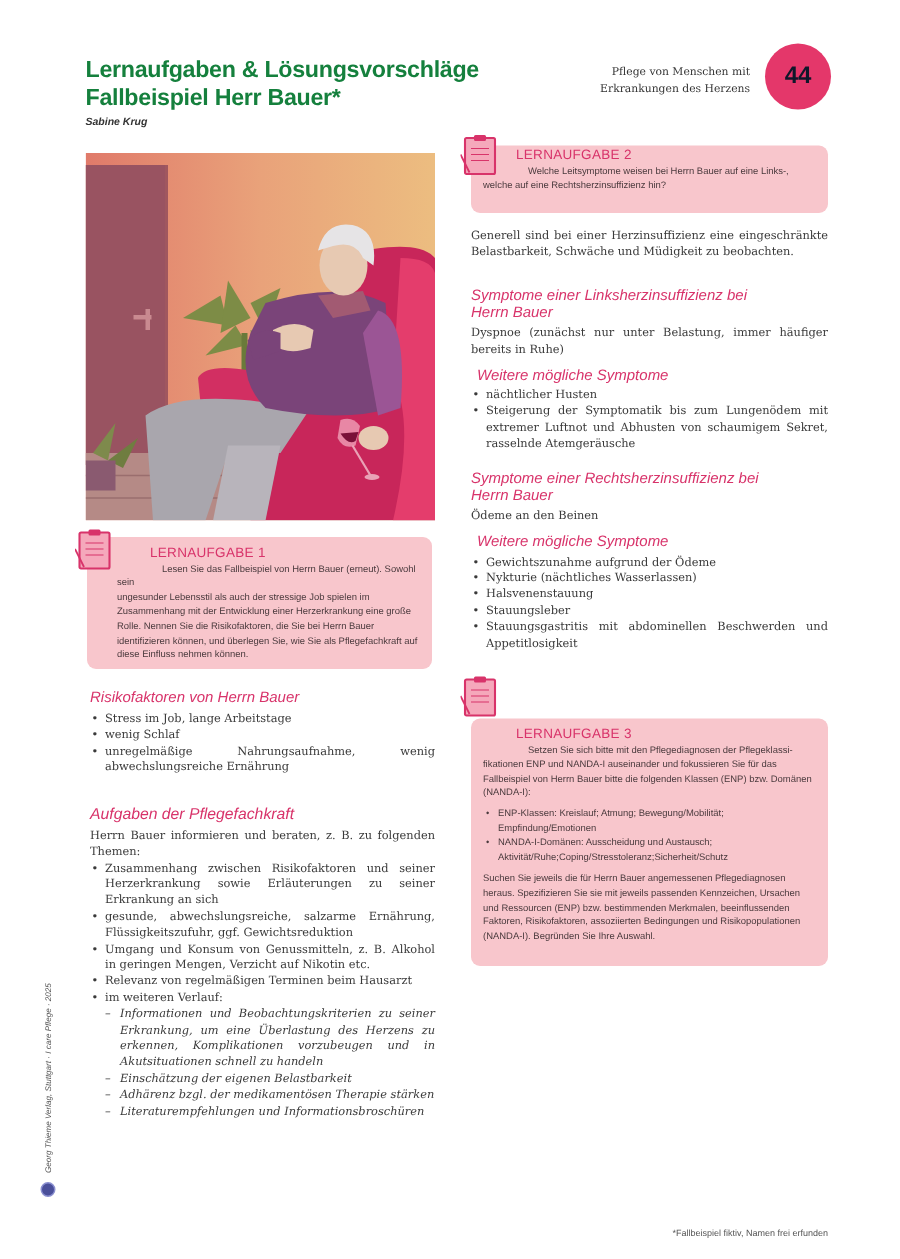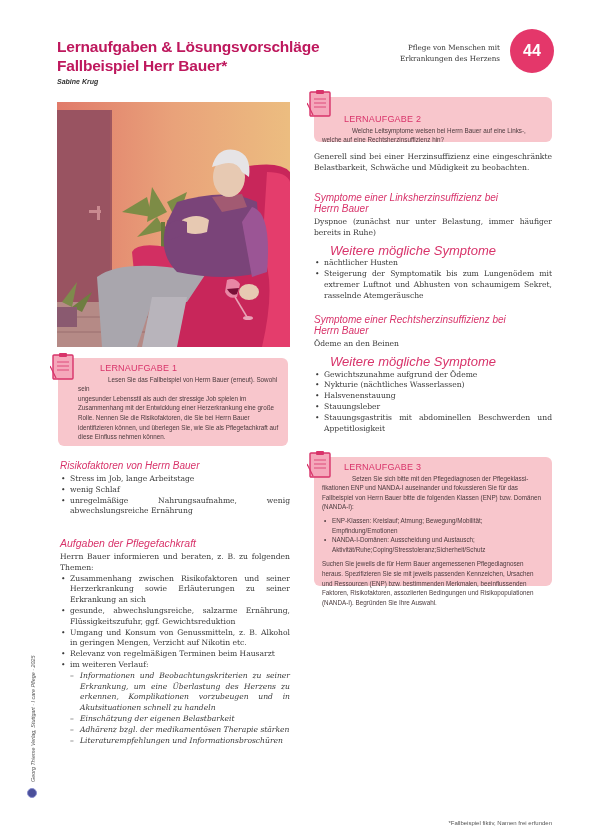--- a/index.html
+++ b/index.html
@@ -1,33 +1,33 @@
 <!DOCTYPE html>
 <html><head>
 <meta charset="utf-8">
 <style>
   * { box-sizing: border-box; margin: 0; padding: 0; }
   html, body { width: 600px; height: 839px; background: #ffffff; overflow: hidden; }
   body { position: relative; font-family: "DejaVu Serif", serif; color: #333; }
 
-  .title { position: absolute; left: 57px; top: 37px; color: #be185d; font-family: "Liberation Sans", sans-serif; font-weight: bold; font-size: 15.5px; line-height: 19px; letter-spacing: -0.2px; }
+  .title { position: absolute; left: 57px; top: 37px; color: #15803d; font-family: "Liberation Sans", sans-serif; font-weight: bold; font-size: 15.5px; line-height: 19px; letter-spacing: -0.2px; }
   .author { position: absolute; left: 57px; top: 78px; font-family: "Liberation Sans", sans-serif; font-style: italic; font-weight: bold; font-size: 7px; color: #333; }
   .header-right { position: absolute; right: 100px; top: 42px; text-align: right; font-size: 7.2px; line-height: 11px; color: #333; }
-  .badge { position: absolute; left: 510px; top: 29px; width: 44px; height: 44px; border-radius: 50%; background: #e4376a; color: #ffffff; font-family: "Liberation Sans", sans-serif; font-weight: bold; font-size: 16px; display: flex; align-items: center; justify-content: center; }
+  .badge { position: absolute; left: 510px; top: 29px; width: 44px; height: 44px; border-radius: 50%; background: #e4376a; color: #0f172a; font-family: "Liberation Sans", sans-serif; font-weight: bold; font-size: 16px; display: flex; align-items: center; justify-content: center; }
 
   .illustration { position: absolute; left: 57px; top: 102px; width: 233px; height: 245px; overflow: hidden; }
 
   .task-box { position: absolute; background: #f8c6cc; border-radius: 6px; font-family: "Liberation Sans", sans-serif; color: #4a3a3d; font-size: 6.3px; line-height: 9.6px; }
   .task-box .task-title { color: #d8336a; font-size: 9px; font-weight: normal; letter-spacing: 0.2px; margin-bottom: 1px; }
   .task-box .indent { text-indent: 30px; }
   .clip { position: absolute; width: 27px; height: 29px; }
 
   .section { position: absolute; font-size: 7.6px; line-height: 10.8px; color: #3a3a3a; text-align: justify; }
   .h-pink { color: #d8336a; font-family: "Liberation Sans", sans-serif; font-weight: normal; font-style: italic; font-size: 10px; line-height: 11px; margin-bottom: 3px; }
-  .sub-pink { color: #d8336a; font-family: "Liberation Sans", sans-serif; font-style: italic; font-size: 13px; margin: 7px 16px 2px; }
+  .sub-pink { color: #d8336a; font-family: "Liberation Sans", sans-serif; font-style: italic; font-size: 10px; margin: 7px 4px 2px; }
   ul.bul { list-style: none; }
   ul.bul > li { position: relative; padding-left: 10px; }
   ul.bul > li::before { content: "•"; position: absolute; left: 1px; top: 0; }
   ul.dash { list-style: none; }
   ul.dash > li { position: relative; padding-left: 10px; font-style: italic; }
   ul.dash > li::before { content: "–"; position: absolute; left: 0; }
 
   .small-bul { list-style: none; margin: 4px 0 5px; }
   .small-bul li { position: relative; padding-left: 10px; }
   .small-bul li::before { content: "•"; position: absolute; left: 2px; }
@@ -149,21 +149,21 @@
       <ul class="dash">
         <li>Informationen und Beobachtungskriterien zu seiner Erkrankung, um eine Überlastung des Herzens zu erkennen, Komplikationen vorzubeugen und in Akutsituationen schnell zu handeln</li>
         <li>Einschätzung der eigenen Belastbarkeit</li>
         <li>Adhärenz bzgl. der medikamentösen Therapie stärken</li>
         <li>Literaturempfehlungen und Informationsbroschüren</li>
       </ul>
     </li>
   </ul>
 </div>
 
-<div class="task-box" style="left:314px; top:97px; width:238px; height:45px; padding:18px 8px;">
+<div class="task-box" style="left:314px; top:97px; width:238px; height:45px; padding:2px 8px;">
   <div class="task-title" style="margin-left:22px;">LERNAUFGABE 2</div>
   <div class="indent">Welche Leitsymptome weisen bei Herrn Bauer auf eine Links-,</div>
   <div>welche auf eine Rechtsherzinsuffizienz hin?</div>
 </div>
 <svg class="clip" style="left:307px; top:89px;" viewBox="0 0 27 29">
   <rect x="3" y="3" width="20" height="24" rx="1" fill="#f5a8bb" stroke="#d8336a" stroke-width="1.4"></rect>
   <rect x="9" y="1" width="8" height="4" rx="1" fill="#d8336a"></rect>
   <line x1="7" y1="10" x2="19" y2="10" stroke="#d8336a" stroke-width="0.8"></line>
   <line x1="7" y1="14" x2="19" y2="14" stroke="#d8336a" stroke-width="0.8"></line>
   <line x1="7" y1="18" x2="19" y2="18" stroke="#d8336a" stroke-width="0.8"></line>
@@ -196,21 +196,21 @@
   <div class="sub-pink">Weitere mögliche Symptome</div>
   <ul class="bul">
     <li>Gewichtszunahme aufgrund der Ödeme</li>
     <li>Nykturie (nächtliches Wasserlassen)</li>
     <li>Halsvenenstauung</li>
     <li>Stauungsleber</li>
     <li>Stauungsgastritis mit abdominellen Beschwerden und Appetitlosigkeit</li>
   </ul>
 </div>
 
-<div class="task-box" style="left:314px; top:457px; width:238px; height:129px; padding:6px 8px;">
+<div class="task-box" style="left:314px; top:479px; width:238px; height:165px; padding:6px 8px;">
   <div class="task-title" style="margin-left:22px;">LERNAUFGABE 3</div>
   <div class="indent">Setzen Sie sich bitte mit den Pflegediagnosen der Pflegeklassi-</div>
   <div>fikationen ENP und NANDA-I auseinander und fokussieren Sie für das Fallbeispiel von Herrn Bauer bitte die folgenden Klassen (ENP) bzw. Domänen (NANDA-I):</div>
   <ul class="small-bul">
     <li>ENP-Klassen: Kreislauf; Atmung; Bewegung/Mobilität; Empfindung/Emotionen</li>
     <li>NANDA-I-Domänen: Ausscheidung und Austausch; Aktivität/Ruhe;Coping/Stresstoleranz;Sicherheit/Schutz</li>
   </ul>
   <div>Suchen Sie jeweils die für Herrn Bauer angemessenen Pflegediagnosen heraus. Spezifizieren Sie sie mit jeweils passenden Kennzeichen, Ursachen und Ressourcen (ENP) bzw. bestimmenden Merkmalen, beeinflussenden Faktoren, Risikofaktoren, assoziierten Bedingungen und Risikopopulationen (NANDA-I). Begründen Sie Ihre Auswahl.</div>
 </div>
 <svg class="clip" style="left:307px; top:450px;" viewBox="0 0 27 29">

